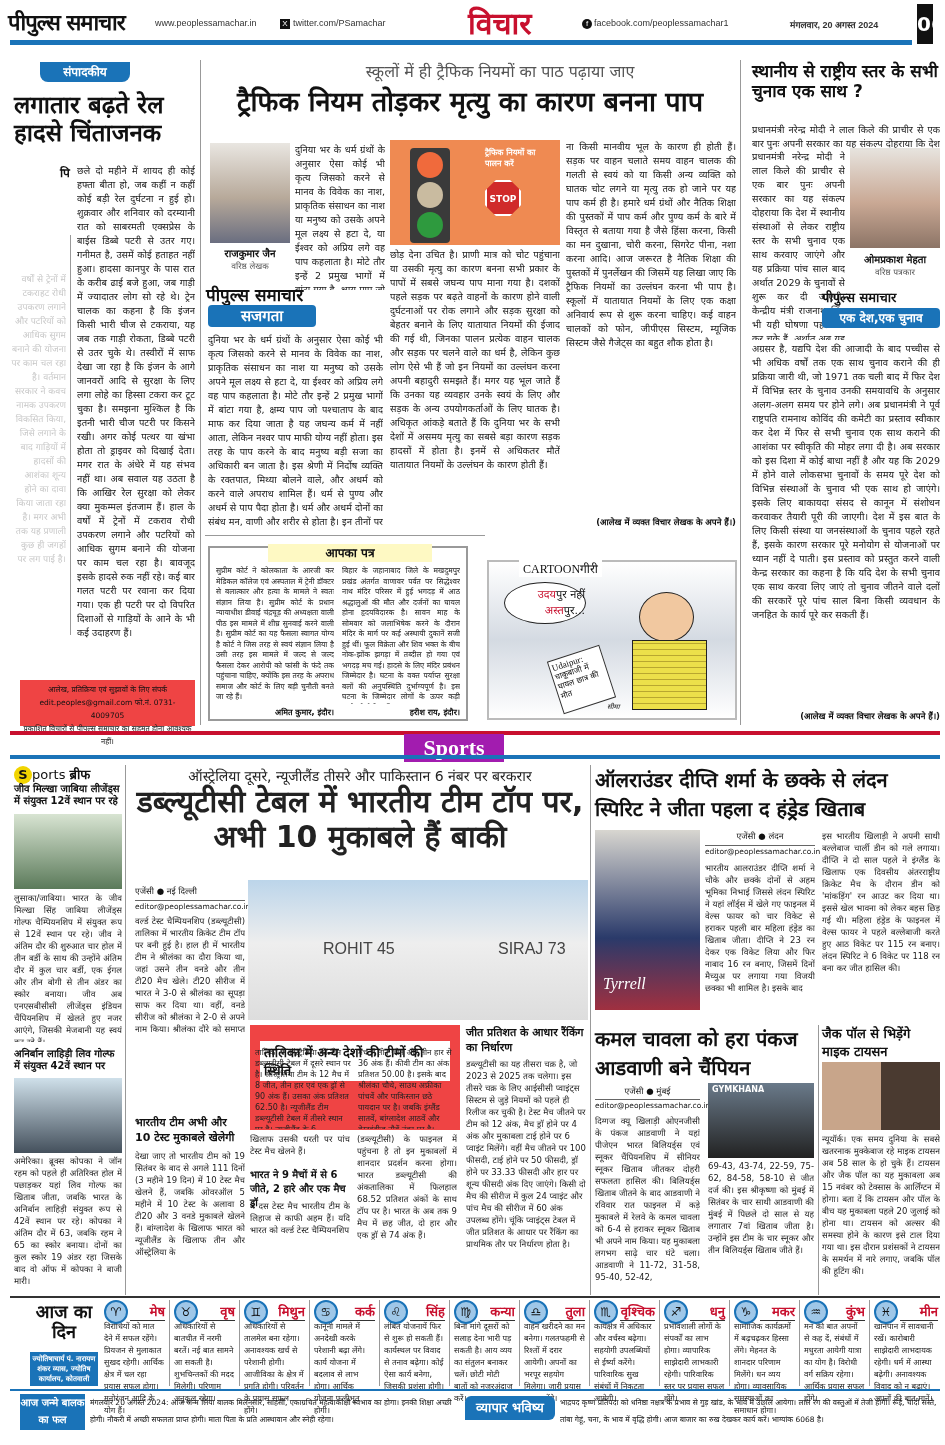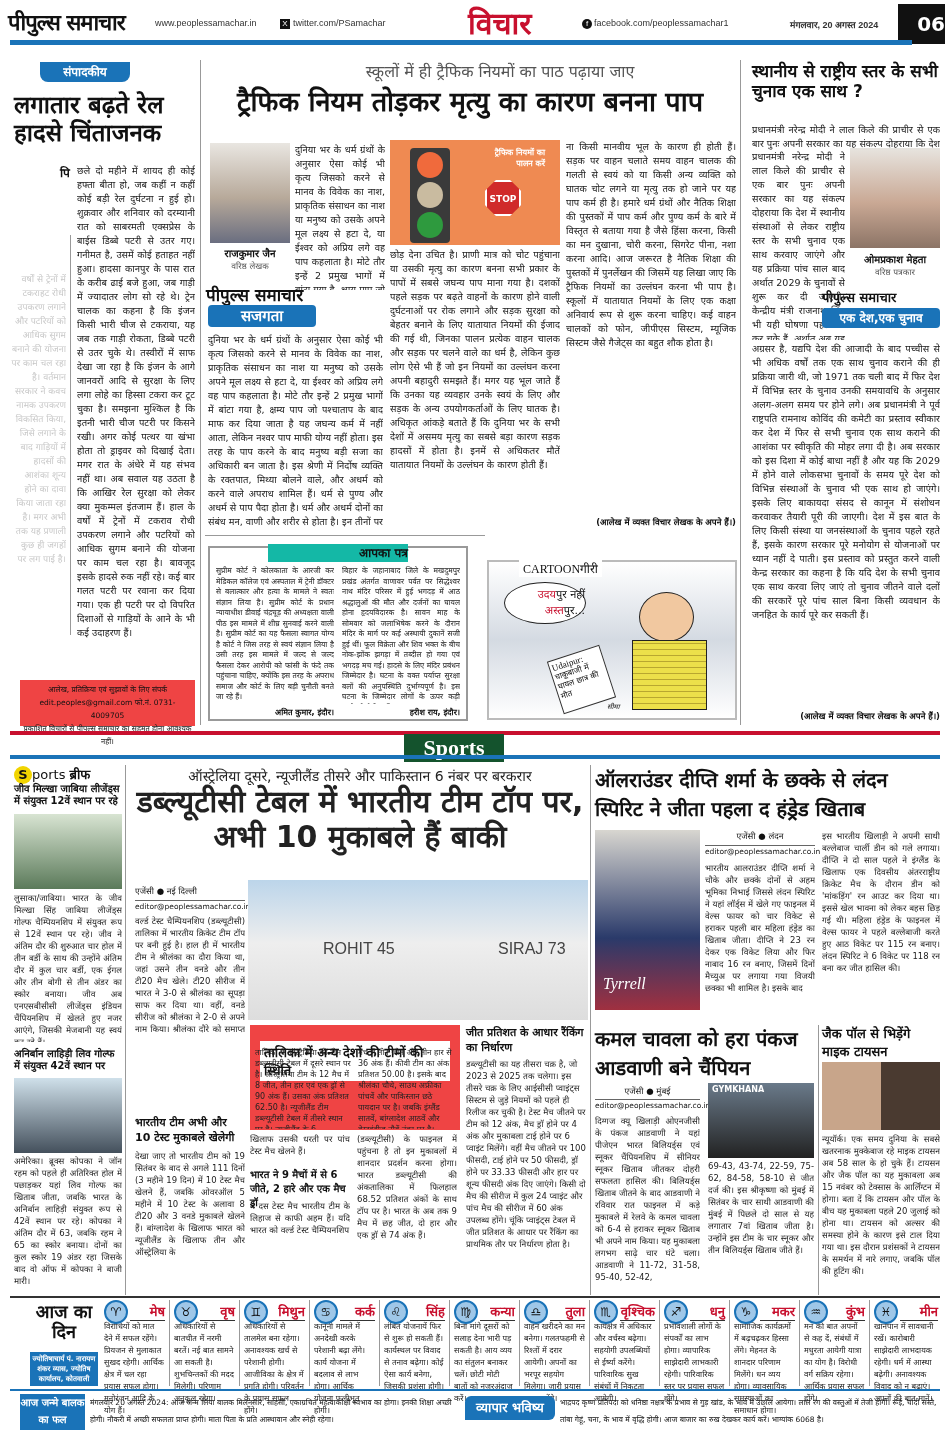--- a/index.html
+++ b/index.html
@@ -2,34 +2,34 @@
 <html><head>
 <meta charset="utf-8">
 <style>
 *{box-sizing:border-box;margin:0;padding:0}
 body{width:945px;height:1445px;background:#fff;font-family:"DejaVu Sans",sans-serif;color:#111;position:relative;overflow:hidden}
 .abs{position:absolute}
 .hdr{top:0;left:0;width:945px;height:44px}
 .logo{left:8px;top:6px;font-size:22px;font-weight:bold;letter-spacing:-1px}
 .hsmall{font-size:9px;color:#333;top:18px;font-family:"Liberation Sans",sans-serif}
 .vichar{left:468px;top:2px;font-size:30px;font-weight:bold;color:#c8102e}
-.pageno{right:0;top:4px;width:47px;height:40px;background:#111;color:#fff;font-size:20px;font-weight:bold;text-align:right;line-height:40px}
+.pageno{right:12px;top:4px;width:16px;height:40px;background:#111;color:#fff;font-size:20px;font-weight:bold;text-align:right;line-height:40px}
 .hline{top:40px;left:10px;width:902px;height:5px;background:#1a73b8}
 .redline{height:4px;background:#c8102e;left:10px;width:930px}
 .blueline{height:4px;background:#1a73b8;left:10px;width:930px}
 .txt{font-size:9.5px;line-height:14px;text-align:justify;color:#222}
 .col{overflow:hidden}
 .vr{width:1px;background:#999}
 .hbold{font-weight:bold;color:#111;line-height:1.15}
 .pill{background:#1a73b8;color:#fff;border-radius:8px;text-align:center;font-weight:bold}
 .photo{background:linear-gradient(135deg,#ccc,#888);}
 .caption{font-size:10px;font-weight:bold;text-align:center}
 .subcap{font-size:8.5px;text-align:center;color:#555}
 .box{border:2px solid #999;background:#fff}
-.sports-tag{left:404px;top:734px;width:100px;height:28px;background:#14532d;color:#fff;font-family:"Liberation Serif",serif;font-weight:bold;font-size:22px;text-align:center;line-height:28px}
+.sports-tag{left:404px;top:734px;width:100px;height:28px;background:#a21caf;color:#fff;font-family:"Liberation Serif",serif;font-weight:bold;font-size:22px;text-align:center;line-height:28px}
 .grey-box{background:#ef4444}
 .horo{top:1300px;height:86px;border-right:1px solid #999;padding:2px 4px}
 .horo .sign{color:#c8102e;font-weight:bold;font-size:13px;text-align:right;border-bottom:1px solid #333;margin-left:26px}
 .horo .ic{position:absolute;left:4px;top:0;width:24px;height:24px;border-radius:50%;background:#9fc7e8;border:2px solid #1a73b8;font-size:12px;text-align:center;line-height:20px}
 .horo .t{font-size:8px;line-height:12px;color:#222}
 </style>
 </head>
 <body>
 
 <div class="abs hdr">
@@ -65,41 +65,41 @@
 <div class="abs pill" style="left:208px;top:305px;width:108px;height:22px;font-size:15px;line-height:22px;border-radius:4px">सजगता</div>
 <div class="abs txt col" style="left:295px;top:143px;width:90px;height:147px">दुनिया भर के धर्म ग्रंथों के अनुसार ऐसा कोई भी कृत्य जिसको करने से मानव के विवेक का नाश, प्राकृतिक संसाधन का नाश या मनुष्य को उसके अपने मूल लक्ष्य से हटा दे, या ईश्वर को अप्रिय लगे वह पाप कहलाता है। मोटे तौर इन्हें 2 प्रमुख भागों में बांटा गया है, क्षम्य पाप जो पश्चाताप के बाद माफ कर दिया जाता है यह जघन्य कर्म में नहीं आता, लेकिन नश्वर पाप माफी योग्य नहीं होता। इस तरह के पाप करने के बाद मनुष्य बड़ी सजा का अधिकारी बन जाता है। इस श्रेणी में निर्दोष व्यक्ति के रक्तपात, मिथ्या बोलने वाले, और अधर्म को करने वाले अपराध शामिल हैं। धर्म से पुण्य और अधर्म से पाप पैदा होता है। धर्म और अधर्म दोनों का संबंध मन, वाणी और शरीर से होता है। इन तीनों पर ध्यान नहीं रखा जाए तो पाप हो जाते हैं। पाप कर्म से, इन दुखों से बचना चाहिए। ग्रंथों में पाप कर्म 10 तरह के बताए गए हैं। अर्थात हिंसा (किसी की हत्या या कष्ट पहुंचाना) स्तेय (चोरी) अन्यथा काम (अवैध संबंध), पैशुन्य (चुगलखोरी), निष्ठुर भाषण, झूठ बोलना, दिल दुखाने के लिए, भेदभावपूर्ण बातें करना, अभिनय (अशिष्टता) नास्तिकता और अवैध आचरण ये दस प्रकार के पाप कर्म हैं। इन्हें शरीर, वाणी और मन से</div>
 <div class="abs txt col" style="left:208px;top:333px;width:175px;height:195px">दुनिया भर के धर्म ग्रंथों के अनुसार ऐसा कोई भी कृत्य जिसको करने से मानव के विवेक का नाश, प्राकृतिक संसाधन का नाश या मनुष्य को उसके अपने मूल लक्ष्य से हटा दे, या ईश्वर को अप्रिय लगे वह पाप कहलाता है। मोटे तौर इन्हें 2 प्रमुख भागों में बांटा गया है, क्षम्य पाप जो पश्चाताप के बाद माफ कर दिया जाता है यह जघन्य कर्म में नहीं आता, लेकिन नश्वर पाप माफी योग्य नहीं होता। इस तरह के पाप करने के बाद मनुष्य बड़ी सजा का अधिकारी बन जाता है। इस श्रेणी में निर्दोष व्यक्ति के रक्तपात, मिथ्या बोलने वाले, और अधर्म को करने वाले अपराध शामिल हैं। धर्म से पुण्य और अधर्म से पाप पैदा होता है। धर्म और अधर्म दोनों का संबंध मन, वाणी और शरीर से होता है। इन तीनों पर ध्यान नहीं रखा जाए तो पाप हो जाते हैं। पाप कर्म से, इन दुखों से बचना चाहिए। ग्रंथों में पाप कर्म 10 तरह के बताए गए हैं। अर्थात हिंसा (किसी की हत्या या कष्ट पहुंचाना) स्तेय (चोरी) अन्यथा काम (अवैध संबंध), पैशुन्य (चुगलखोरी), निष्ठुर भाषण, झूठ बोलना, दिल दुखाने के लिए, भेदभावपूर्ण बातें करना, अभिनय (अशिष्टता) नास्तिकता और अवैध आचरण ये दस प्रकार के पाप कर्म हैं। इन्हें शरीर, वाणी और मन से</div>
 <div class="abs" style="left:390px;top:140px;width:170px;height:105px;background:#ef8a52;overflow:hidden">
   <div style="position:absolute;left:20px;top:8px;width:40px;height:95px;background:#3a3a3a;border-radius:4px">
     <div style="margin:4px auto;width:26px;height:26px;border-radius:50%;background:#f06a3c"></div>
     <div style="margin:4px auto;width:26px;height:26px;border-radius:50%;background:#c9bba0"></div>
     <div style="margin:4px auto;width:26px;height:26px;border-radius:50%;background:#2e9a3e"></div>
   </div>
   <div style="position:absolute;left:95px;top:40px;width:36px;height:36px;background:#d02a2a;border:2px solid #fff;clip-path:polygon(30% 0,70% 0,100% 30%,100% 70%,70% 100%,30% 100%,0 70%,0 30%);color:#fff;font-size:9px;font-weight:bold;text-align:center;line-height:34px">STOP</div>
-  <div style="position:absolute;left:95px;top:6px;width:60px;font-size:8px;color:#fff;font-weight:bold;text-align:right">ट्रैफिक नियमों का पालन करें</div>
+  <div style="position:absolute;left:95px;top:6px;width:60px;font-size:8px;color:#fff;font-weight:bold;text-align:left">ट्रैफिक नियमों का पालन करें</div>
 </div>
 <div class="abs txt col" style="left:390px;top:248px;width:170px;height:280px">छोड़ देना उचित है। प्राणी मात्र को चोट पहुंचाना या उसकी मृत्यु का कारण बनना सभी प्रकार के पापों में सबसे जघन्य पाप माना गया है। दशकों पहले सड़क पर बढ़ते वाहनों के कारण होने वाली दुर्घटनाओं पर रोक लगाने और सड़क सुरक्षा को बेहतर बनाने के लिए यातायात नियमों की ईजाद की गई थी, जिनका पालन प्रत्येक वाहन चालक और सड़क पर चलने वाले का धर्म है, लेकिन कुछ लोग ऐसे भी हैं जो इन नियमों का उल्लंघन करना अपनी बहादुरी समझते हैं। मगर यह भूल जाते हैं कि उनका यह व्यवहार उनके स्वयं के लिए और सड़क के अन्य उपयोगकर्ताओं के लिए घातक है। अधिकृत आंकड़े बताते हैं कि दुनिया भर के सभी देशों में असमय मृत्यु का सबसे बड़ा कारण सड़क हादसों में होता है। इनमें से अधिकतर मौतें यातायात नियमों के उल्लंघन के कारण होती हैं।</div>
 <div class="abs txt col" style="left:566px;top:140px;width:170px;height:375px">ना किसी मानवीय भूल के कारण ही होती हैं। सड़क पर वाहन चलाते समय वाहन चालक की गलती से स्वयं को या किसी अन्य व्यक्ति को घातक चोट लगने या मृत्यु तक हो जाने पर यह पाप कर्म ही है। हमारे धर्म ग्रंथों और नैतिक शिक्षा की पुस्तकों में पाप कर्म और पुण्य कर्म के बारे में विस्तृत से बताया गया है जैसे हिंसा करना, किसी का मन दुखाना, चोरी करना, सिगरेट पीना, नशा करना आदि। आज जरूरत है नैतिक शिक्षा की पुस्तकों में पुनर्लेखन की जिसमें यह लिखा जाए कि ट्रैफिक नियमों का उल्लंघन करना भी पाप है। स्कूलों में यातायात नियमों के लिए एक कक्षा अनिवार्य रूप से शुरू करना चाहिए। कई वाहन चालकों को फोन, जीपीएस सिस्टम, म्यूजिक सिस्टम जैसे गैजेट्स का बहुत शौक होता है।</div>
 <div class="abs" style="left:566px;top:516px;width:170px;font-size:8.5px;font-weight:bold;text-align:right">(आलेख में व्यक्त विचार लेखक के अपने हैं।)</div>
 <div class="abs vr" style="left:740px;top:60px;height:665px"></div>
 
 <div class="abs hbold" style="left:752px;top:62px;width:190px;font-size:17px">स्थानीय से राष्ट्रीय स्तर के सभी चुनाव एक साथ ?</div>
 <div class="abs txt col" style="left:752px;top:123px;width:188px;height:28px">प्रधानमंत्री नरेन्द्र मोदी ने लाल किले की प्राचीर से एक बार पुनः अपनी सरकार का यह संकल्प दोहराया कि देश में स्थानीय संस्थाओं से लेकर राष्ट्रीय स्तर के सभी चुनाव एक साथ करवाए जाएंगे और यह प्रक्रिया पांच साल बाद अर्थात 2029 के चुनावों से शुरू कर दी जाएगी। केन्द्रीय मंत्री राजनाथ सिंह भी यही घोषणा पहले भी कर चुके हैं, अर्थात अब यह सरकार इस देश में साल भर तक चलते रहने वाले विभिन्न चुनावों पर खर्च होने वाली भारी धनराशि और समय से मुक्ति दिलाने की ओर</div>
 <div class="abs photo" style="left:850px;top:148px;width:90px;height:100px;background:linear-gradient(180deg,#e7e4df,#c9a894 55%,#8c7466)"></div>
 <div class="abs caption" style="left:850px;top:252px;width:90px">ओमप्रकाश मेहता</div>
 <div class="abs subcap" style="left:850px;top:266px;width:90px">वरिष्ठ पत्रकार</div>
 <div class="abs txt col" style="left:752px;top:150px;width:93px;height:190px">प्रधानमंत्री नरेन्द्र मोदी ने लाल किले की प्राचीर से एक बार पुनः अपनी सरकार का यह संकल्प दोहराया कि देश में स्थानीय संस्थाओं से लेकर राष्ट्रीय स्तर के सभी चुनाव एक साथ करवाए जाएंगे और यह प्रक्रिया पांच साल बाद अर्थात 2029 के चुनावों से शुरू कर दी जाएगी। केन्द्रीय मंत्री राजनाथ सिंह भी यही घोषणा पहले भी कर चुके हैं, अर्थात अब यह सरकार इस देश में साल भर तक चलते रहने वाले विभिन्न चुनावों पर खर्च होने वाली भारी धनराशि और समय से मुक्ति दिलाने की ओर</div>
 <div class="abs" style="left:822px;top:288px;font-size:13px;font-weight:bold">पीपुल्स समाचार</div>
 <div class="abs pill" style="left:822px;top:308px;width:118px;height:20px;font-size:12px;line-height:20px;border-radius:4px">एक देश,एक चुनाव</div>
 <div class="abs txt col" style="left:752px;top:342px;width:188px;height:368px">अग्रसर है, यद्यपि देश की आजादी के बाद पच्चीस से भी अधिक वर्षों तक एक साथ चुनाव कराने की ही प्रक्रिया जारी थी, जो 1971 तक चली बाद में फिर देश में विभिन्न स्तर के चुनाव उनकी समयावधि के अनुसार अलग-अलग समय पर होने लगे। अब प्रधानमंत्री ने पूर्व राष्ट्रपति रामनाथ कोविंद की कमेटी का प्रस्ताव स्वीकार कर देश में फिर से सभी चुनाव एक साथ कराने की आशंका पर स्वीकृति की मोहर लगा दी है। अब सरकार को इस दिशा में कोई बाधा नहीं है और यह कि 2029 में होने वाले लोकसभा चुनावों के समय पूरे देश को विभिन्न संस्थाओं के चुनाव भी एक साथ हो जाएंगे। इसके लिए बाकायदा संसद से कानून में संशोधन करवाकर तैयारी पूरी की जाएगी। देश में इस बात के लिए किसी संस्था या जनसंस्थाओं के चुनाव पहले रहते हैं, इसके कारण सरकार पूरे मनोयोग से योजनाओं पर ध्यान नहीं दे पाती। इस प्रस्ताव को प्रस्तुत करने वाली केन्द्र सरकार का कहना है कि यदि देश के सभी चुनाव एक साथ करवा लिए जाएं तो चुनाव जीतने वाले दलों की सरकारें पूरे पांच साल बिना किसी व्यवधान के जनहित के कार्य पूरे कर सकती हैं।</div>
 <div class="abs" style="left:752px;top:710px;width:188px;font-size:8.5px;font-weight:bold;text-align:right">(आलेख में व्यक्त विचार लेखक के अपने हैं।)</div>
 
 <div class="abs" style="left:205px;top:535px;width:280px;height:1px;background:#999"></div>
 <div class="abs box" style="left:208px;top:546px;width:260px;height:175px">
-  <div style="position:absolute;left:58px;top:-4px;width:140px;height:18px;background:#14b8a6;text-align:right;font-weight:bold;font-size:12px;line-height:18px">आपका पत्र</div>
+  <div style="position:absolute;left:58px;top:-4px;width:164px;height:18px;background:#fef9c3;text-align:center;font-weight:bold;font-size:12px;line-height:18px">आपका पत्र</div>
   <div class="txt col" style="position:absolute;left:6px;top:18px;width:118px;height:138px;font-size:7.5px;line-height:10.5px">सुप्रीम कोर्ट ने कोलकाता के आरजी कर मेडिकल कॉलेज एवं अस्पताल में ट्रेनी डॉक्टर से बलात्कार और हत्या के मामले ने स्वतः संज्ञान लिया है। सुप्रीम कोर्ट के प्रधान न्यायाधीश डीवाई चंद्रचूड़ की अध्यक्षता वाली पीठ इस मामले में शीघ्र सुनवाई करने वाली है। सुप्रीम कोर्ट का यह फैसला स्वागत योग्य है कोर्ट ने जिस तरह से स्वयं संज्ञान लिया है उसी तरह इस मामले में जल्द से जल्द फैसला देकर आरोपी को फांसी के फंदे तक पहुंचाना चाहिए, क्योंकि इस तरह के अपराध समाज और कोर्ट के लिए बड़ी चुनौती बनते जा रहे हैं।</div>
   <div style="position:absolute;left:6px;top:158px;width:118px;font-size:8px;font-weight:bold;text-align:right">अमित कुमार, इंदौर।</div>
   <div class="txt col" style="position:absolute;left:132px;top:18px;width:118px;height:138px;font-size:7.5px;line-height:10.5px">बिहार के जहानाबाद जिले के मखदुमपुर प्रखंड अंतर्गत वाणावर पर्वत पर सिद्धेश्वर नाथ मंदिर परिसर में हुई भगदड़ में आठ श्रद्धालुओं की मौत और दर्जनों का घायल होना हृदयविदारक है। सावन माह के सोमवार को जलाभिषेक करने के दौरान मंदिर के मार्ग पर कई अस्थायी दुकानें सजी हुई थीं। फूल विक्रेता और शिव भक्त के बीच नोक-झोंक झगड़ा में तब्दील हो गया एवं भगदड़ मच गई। हादसे के लिए मंदिर प्रबंधन जिम्मेदार है। घटना के वक्त पर्याप्त सुरक्षा बलों की अनुपस्थिति दुर्भाग्यपूर्ण है। इस घटना के जिम्मेदार लोगों के ऊपर कड़ी कार्रवाई होनी चाहिए।</div>
   <div style="position:absolute;left:132px;top:158px;width:118px;font-size:8px;font-weight:bold;text-align:right">हरीश राय, इंदौर।</div>
 </div>
 
 <div class="abs box" style="left:487px;top:560px;width:250px;height:160px;background:linear-gradient(180deg,#fff,#d4dae2 50%,#fff);border-color:#bbb">
   <div style="position:absolute;left:30px;top:-2px;background:#fff;padding:0 4px;font-weight:normal;font-size:12px"><span style="font-family:'Liberation Serif',serif">CARTOON</span><span>गीरी</span></div>
   <div style="position:absolute;left:15px;top:20px;width:82px;height:42px;border:1.5px solid #222;border-radius:50%;background:#fff;text-align:right;font-size:11px;line-height:16px;padding-top:4px">
     <div><span style="color:#c8102e">उदय</span><span>पुर नहीं</span></div>

